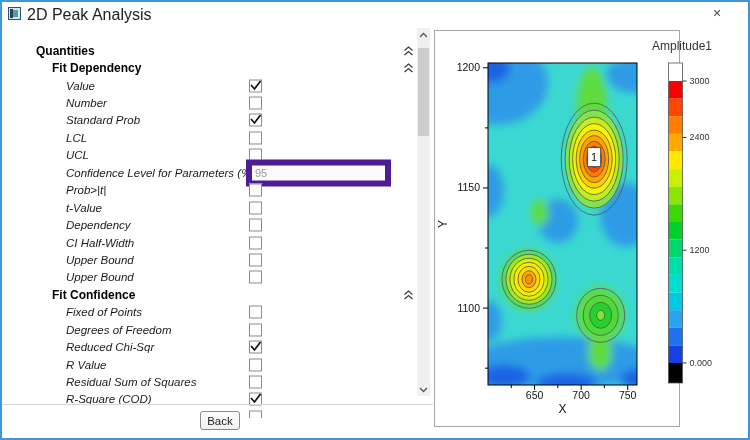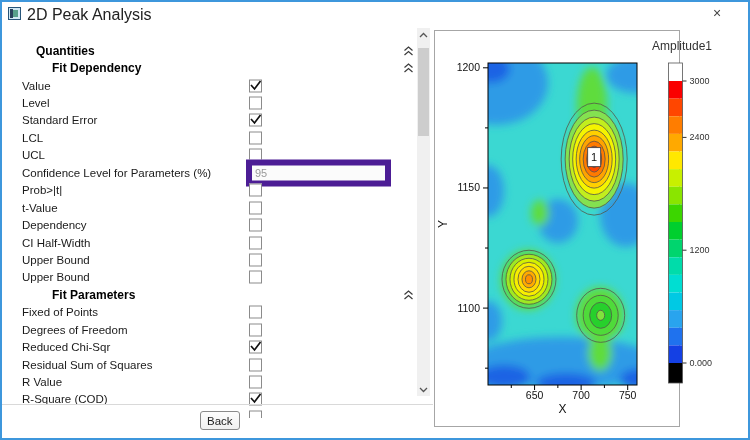--- a/index.html
+++ b/index.html
@@ -5,27 +5,27 @@
   html,body{margin:0;padding:0;background:#e8e8e8;font-family:"Liberation Sans",sans-serif;}
   .window{position:relative;width:750px;height:440px;box-sizing:border-box;border:2px solid #3e97dc;background:#fff;overflow:hidden;}
   .titlebar{position:absolute;left:0;top:0;width:100%;height:22px;background:#fff;}
   .titlebar .app-icon{position:absolute;left:6px;top:4px;width:13px;height:13px;}
   .titlebar .title{position:absolute;left:25px;top:4px;font-size:16px;color:#222;}
   .close-btn{position:absolute;right:20px;top:2px;width:22px;height:18px;text-align:center;font-size:14px;line-height:18px;color:#444;cursor:default;}
   .list{position:absolute;left:0;top:40px;width:431px;height:376px;overflow:hidden;padding-left:20px;}
   .row{position:relative;height:17.45px;display:flex;align-items:center;font-size:11.5px;color:#1a1a1a;}
   .row.header .lbl{margin-left:14px;font-weight:bold;font-size:12px;color:#000;}
   .row.subheader .lbl{margin-left:30px;font-weight:bold;font-size:12px;color:#000;}
-  .row.check .lbl,.row.input .lbl{}
+  .row.check .lbl,.row.input .lbl{margin-left:44px;font-style:italic;}
   .cb{position:absolute;left:227px;top:50%;transform:translateY(-50%);width:11px;height:11px;background:#fff;border:1px solid #8b8b8b;}
   .cb svg{position:absolute;left:-1px;top:-2px;}
   .chev{position:absolute;left:381px;top:50%;transform:translateY(-50%);width:11px;height:10px;}
   .conf-input{position:absolute;left:224px;top:50%;transform:translateY(-50%);width:127px;height:15px;border:6px solid #4c1d95;background:#fbfbfb;color:#9a9a9a;font-size:11px;font-family:"Liberation Sans",sans-serif;padding:0 3px;}
   .divider{position:absolute;left:0;top:402px;width:431px;height:1px;background:#d9d9d9;}
-  .back-btn{position:absolute;left:198px;top:409px;width:40px;height:19px;background:linear-gradient(#fdfdfd,#f0f0f0);border:1px solid #8a8a8a;border-radius:3px;font-size:11.5px;color:#222;text-align:left;line-height:17px;}
+  .back-btn{position:absolute;left:198px;top:409px;width:40px;height:19px;background:linear-gradient(#fdfdfd,#f0f0f0);border:1px solid #8a8a8a;border-radius:3px;font-size:11.5px;color:#222;text-align:center;line-height:17px;}
   .scrollbar{position:absolute;left:415px;top:26px;width:13px;height:368px;background:#f0f0f0;}
   .sb-arrow{position:absolute;left:0;width:13px;height:13px;display:flex;align-items:center;justify-content:center;}
   .sb-up{top:0;} .sb-down{bottom:0;}
   .sb-thumb{position:absolute;left:1px;top:20px;width:11px;height:88px;background:#cdcdcd;}
   .graph-panel{position:absolute;left:432px;top:28px;width:246px;height:397px;box-sizing:border-box;border:1px solid #a6a6a6;background:#fff;}
   .graph-panel svg{display:block;}
 </style>
 </head>
 <body>
 
@@ -59,25 +59,25 @@
       </div>
       <div class="row check">
         <span class="lbl">Value</span>
         <span class="cb">
           <svg width="13" height="13">
             <polyline points="2,6.5 5.5,10.5 11.5,2.5" fill="none" stroke="#111" stroke-width="1.7"></polyline>
           </svg>
         </span>
       </div>
       <div class="row check">
-        <span class="lbl">Level</span>
-        <span class="cb"></span>
-      </div>
-      <div class="row check">
-        <span class="lbl">Standard Error</span>
+        <span class="lbl">Number</span>
+        <span class="cb"></span>
+      </div>
+      <div class="row check">
+        <span class="lbl">Standard Prob</span>
         <span class="cb">
           <svg width="13" height="13">
             <polyline points="2,6.5 5.5,10.5 11.5,2.5" fill="none" stroke="#111" stroke-width="1.7"></polyline>
           </svg>
         </span>
       </div>
       <div class="row check">
         <span class="lbl">LCL</span>
         <span class="cb"></span>
       </div>
@@ -107,21 +107,21 @@
       </div>
       <div class="row check">
         <span class="lbl">Upper Bound</span>
         <span class="cb"></span>
       </div>
       <div class="row check">
         <span class="lbl">Upper Bound</span>
         <span class="cb"></span>
       </div>
       <div class="row subheader">
-        <span class="lbl">Fit Parameters</span>
+        <span class="lbl">Fit Confidence</span>
         <span class="chev"><svg width="11" height="10">
             <polyline points="1.5,4.5 5.5,1 9.5,4.5" fill="none" stroke="#3b3b3b" stroke-width="1.2"></polyline>
             <polyline points="1.5,9 5.5,5.5 9.5,9" fill="none" stroke="#3b3b3b" stroke-width="1.2"></polyline>
           </svg></span>
       </div>
       <div class="row check">
         <span class="lbl">Fixed of Points</span>
         <span class="cb"></span>
       </div>
       <div class="row check">
@@ -130,25 +130,25 @@
       </div>
       <div class="row check">
         <span class="lbl">Reduced Chi-Sqr</span>
         <span class="cb">
           <svg width="13" height="13">
             <polyline points="2,6.5 5.5,10.5 11.5,2.5" fill="none" stroke="#111" stroke-width="1.7"></polyline>
           </svg>
         </span>
       </div>
       <div class="row check">
+        <span class="lbl">R Value</span>
+        <span class="cb"></span>
+      </div>
+      <div class="row check">
         <span class="lbl">Residual Sum of Squares</span>
-        <span class="cb"></span>
-      </div>
-      <div class="row check">
-        <span class="lbl">R Value</span>
         <span class="cb"></span>
       </div>
       <div class="row check">
         <span class="lbl">R-Square (COD)</span>
         <span class="cb">
           <svg width="13" height="13">
             <polyline points="2,6.5 5.5,10.5 11.5,2.5" fill="none" stroke="#111" stroke-width="1.7"></polyline>
           </svg>
         </span>
       </div>

